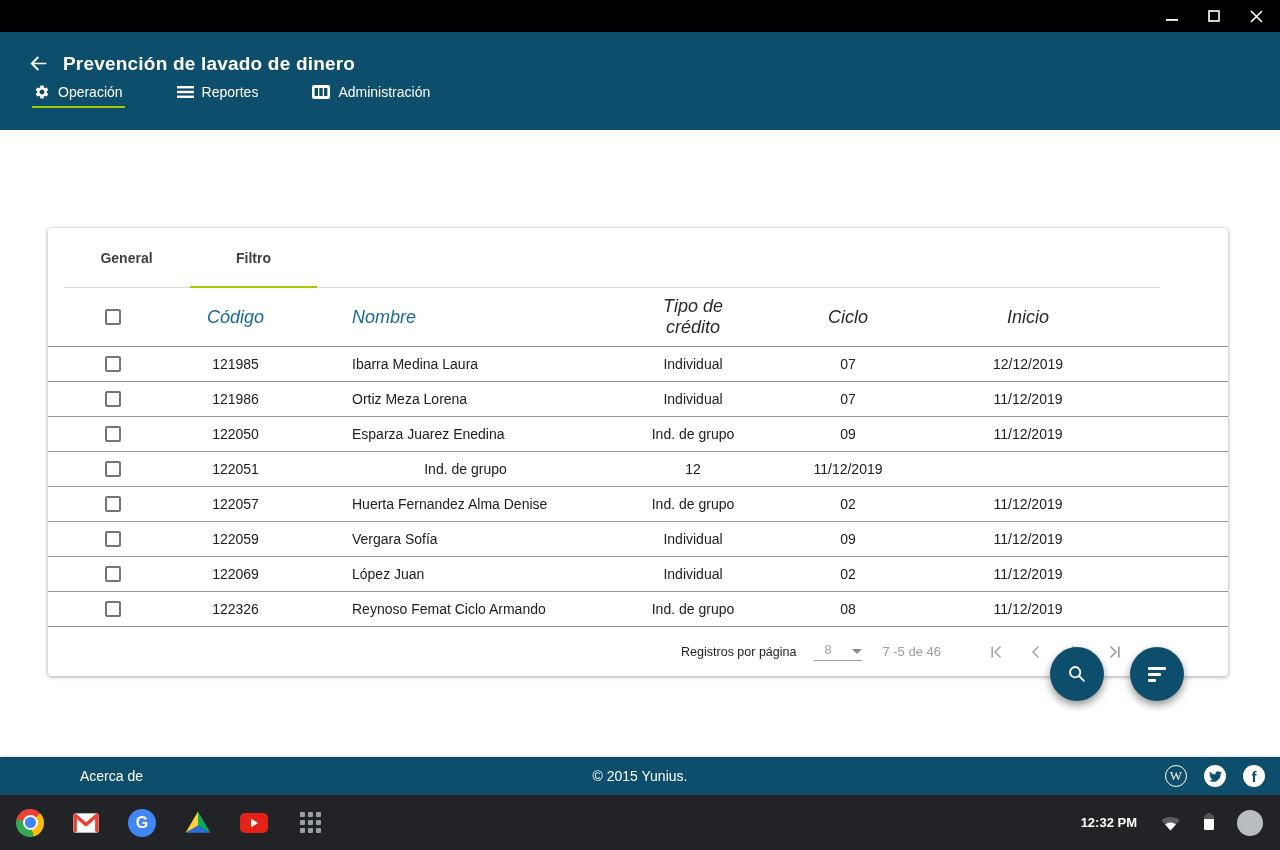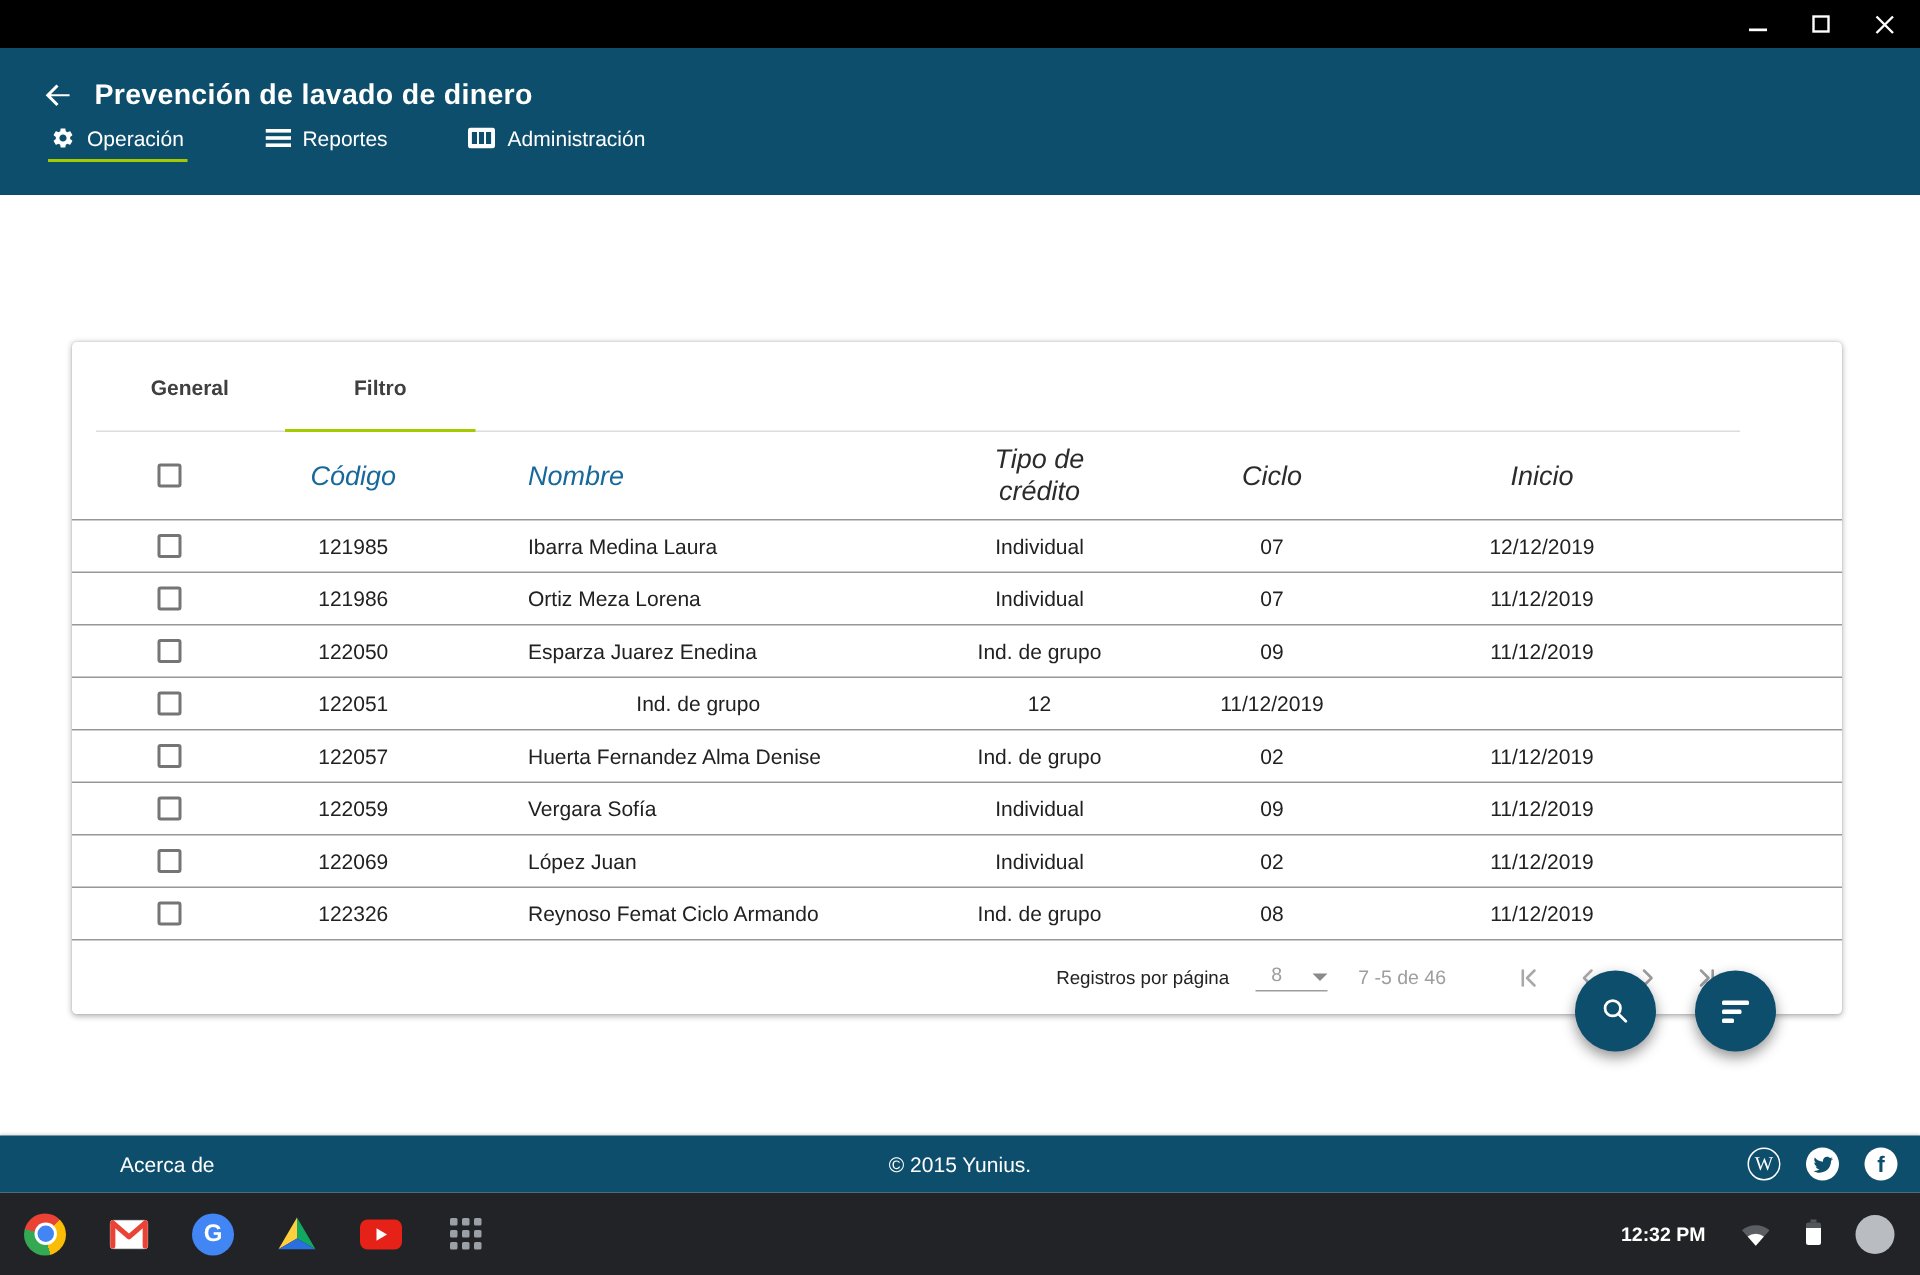--- a/index.html
+++ b/index.html
@@ -32,21 +32,21 @@
   .trow { display:grid; grid-template-columns:130px 115px 345px 110px 200px 160px 1fr; align-items:center; }
   .thead { height:58px; }
   .tbody-row { height:35px; border-top:1px solid #979797; }
   .cell { font-size:14px; color:#212121; text-align:center; }
   .c-nombre { text-align:left; padding-left:59px; }
   .th { font-size:18px; color:#2b2b2b;font-style:italic; }
   .th.link { color:#17699c; cursor:pointer; }
   .c-check { display:flex; justify-content:center; }
   .checkbox { width:16px; height:16px; border:2px solid #757575; border-radius:2px; background:#fff; cursor:pointer; display:block; }
 
-  .pag-row { height:50px; border-top:1px solid #979797; display:flex; align-items:center; justify-content:flex-end; padding-right:81px; }
+  .pag-row { height:50px; border-top:1px solid #979797; display:flex; align-items:center; justify-content:flex-end; padding-right:104px; }
   .pag-label { font-size:12.5px; color:#222; }
   .pag-select { margin-left:18px; width:48px; display:flex; align-items:flex-end; justify-content:space-between; border-bottom:1px solid #9e9e9e; padding-bottom:3px; cursor:pointer; }
   .pag-size { font-size:13px; color:#9e9e9e; padding-left:10px; }
   .caret { width:0; height:0; border-left:5px solid transparent; border-right:5px solid transparent; border-top:5px solid #8a8a8a; margin-bottom:3px; }
   .pag-range { margin-left:20px; font-size:13px; color:#9e9e9e; }
   .pager { display:flex; gap:19px; margin-left:46px; }
   .pager .pbtn { width:20px; height:20px; display:flex; align-items:center; justify-content:center; cursor:pointer; }
 
   
   .fab { position:absolute; width:54px; height:54px; border-radius:50%; background:#0e4e6d;

